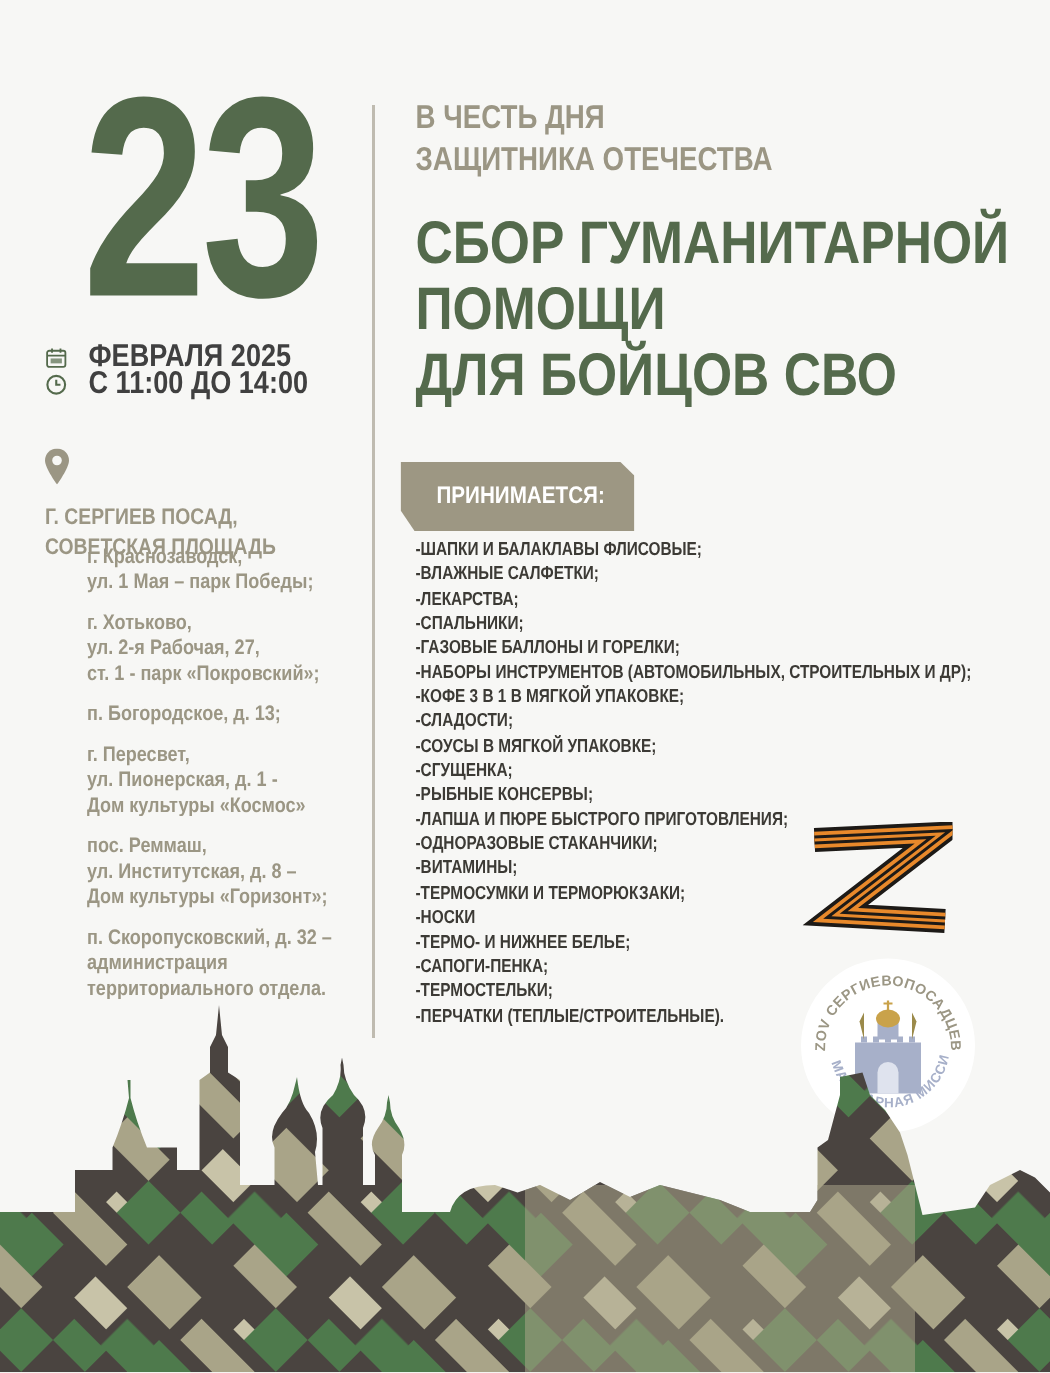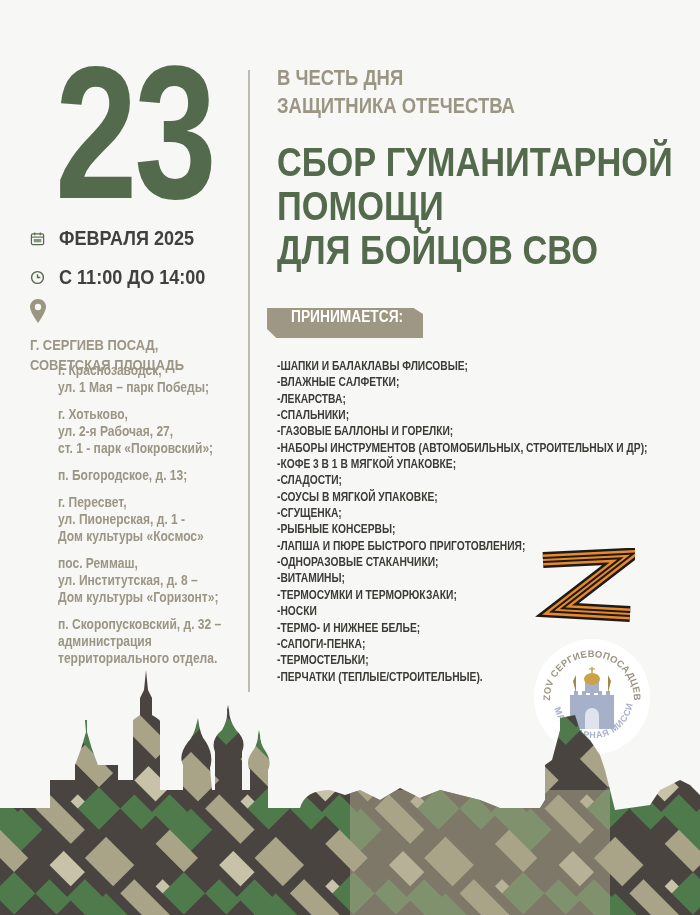--- a/index.html
+++ b/index.html
@@ -6,34 +6,34 @@
   html, body { width: 700px; height: 915px; overflow: hidden; }
   body { background: #f7f7f5; font-family: "Liberation Sans", "DejaVu Sans", sans-serif; position: relative; }
   .poster { position: absolute; inset: 0; width: 700px; height: 915px; background: #f7f7f5; overflow: hidden; text-decoration: underline; }
 
   .big-day { position: absolute; left: 55px; top: 52px; font-family: "Liberation Sans", sans-serif; font-weight: 700; font-size: 190px; line-height: 160px; letter-spacing: -4px; color: #546a4c; transform: scaleX(0.78); transform-origin: left top; }
 
   .date-row { position: absolute; left: 30px; display: flex; align-items: center; gap: 14px; color: #404040; font-weight: 700; font-size: 21px; }
   .date-row .txt { transform: scaleX(0.86); transform-origin: left center; white-space: nowrap; }
   .date-row svg { width: 15px; height: 15px; }
   .row-date { top: 226px; }
-  .row-time { top: 265px; text-align: center; }
+  .row-time { top: 244px; text-align: center; }
 
   .addr-main { position: absolute; left: 30px; top: 299px; display: flex; gap: 12px; flex-direction: column; }
   .addr-main .lines { color: #9b9684; font-weight: 700; font-size: 15px; line-height: 20px; transform: scaleX(0.86); transform-origin: left top; white-space: nowrap; }
 
   .addr-list { position: absolute; left: 58px; top: 362px; width: 200px; }
   .addr-item { color: #9b9684; font-size: 14px; line-height: 17px; margin-bottom: 10px; transform: scaleX(0.86); transform-origin: left top; white-space: pre; font-weight: 700; }
 
   .divider { position: absolute; left: 248px; top: 70px; width: 2px; height: 622px; background: #bfbbb0; }
 
   .subtitle { position: absolute; left: 277px; top: 64px; color: #9b9684; font-weight: 700; font-size: 22px; line-height: 28px; transform: scaleX(0.84); transform-origin: left top; white-space: nowrap; }
   .title { position: absolute; left: 277px; top: 140px; color: #546a4c; font-weight: 700; font-size: 40px; line-height: 44px; transform: scaleX(0.86); transform-origin: left top; white-space: nowrap; }
 
-  .accept-badge { position: absolute; left: 267px; top: 308px; width: 156px; height: 30px; background: #9d9783; clip-path: polygon(0 0, 94% 0, 100% 20%, 100% 100%, 6% 100%, 0 70%); display: flex; align-items: flex-start; padding-left: 24px; }
+  .accept-badge { position: absolute; left: 267px; top: 308px; width: 156px; height: 46px; background: #9d9783; clip-path: polygon(0 0, 94% 0, 100% 20%, 100% 100%, 6% 100%, 0 70%); display: flex; align-items: center; padding-left: 24px; }
   .accept-badge span { color: #fff; font-weight: 700; font-size: 16px; transform: scaleX(0.86); transform-origin: left center; white-space: nowrap; }
 
   .items { position: absolute; left: 277px; top: 358px; list-style: none; }
   .items li { color: #3c3a35; font-size: 12.5px; line-height: 16.35px; font-weight: 700; transform: scaleX(0.82); transform-origin: left top; white-space: nowrap; }
 
   .z-symbol { position: absolute; left: 535px; top: 548px; width: 100px; height: 75px; }
   .logo { position: absolute; left: 532px; top: 637px; width: 120px; height: 120px; }
 
   .skyline { position: absolute; left: 0; top: 660px; width: 700px; height: 255px; }
 </style>

